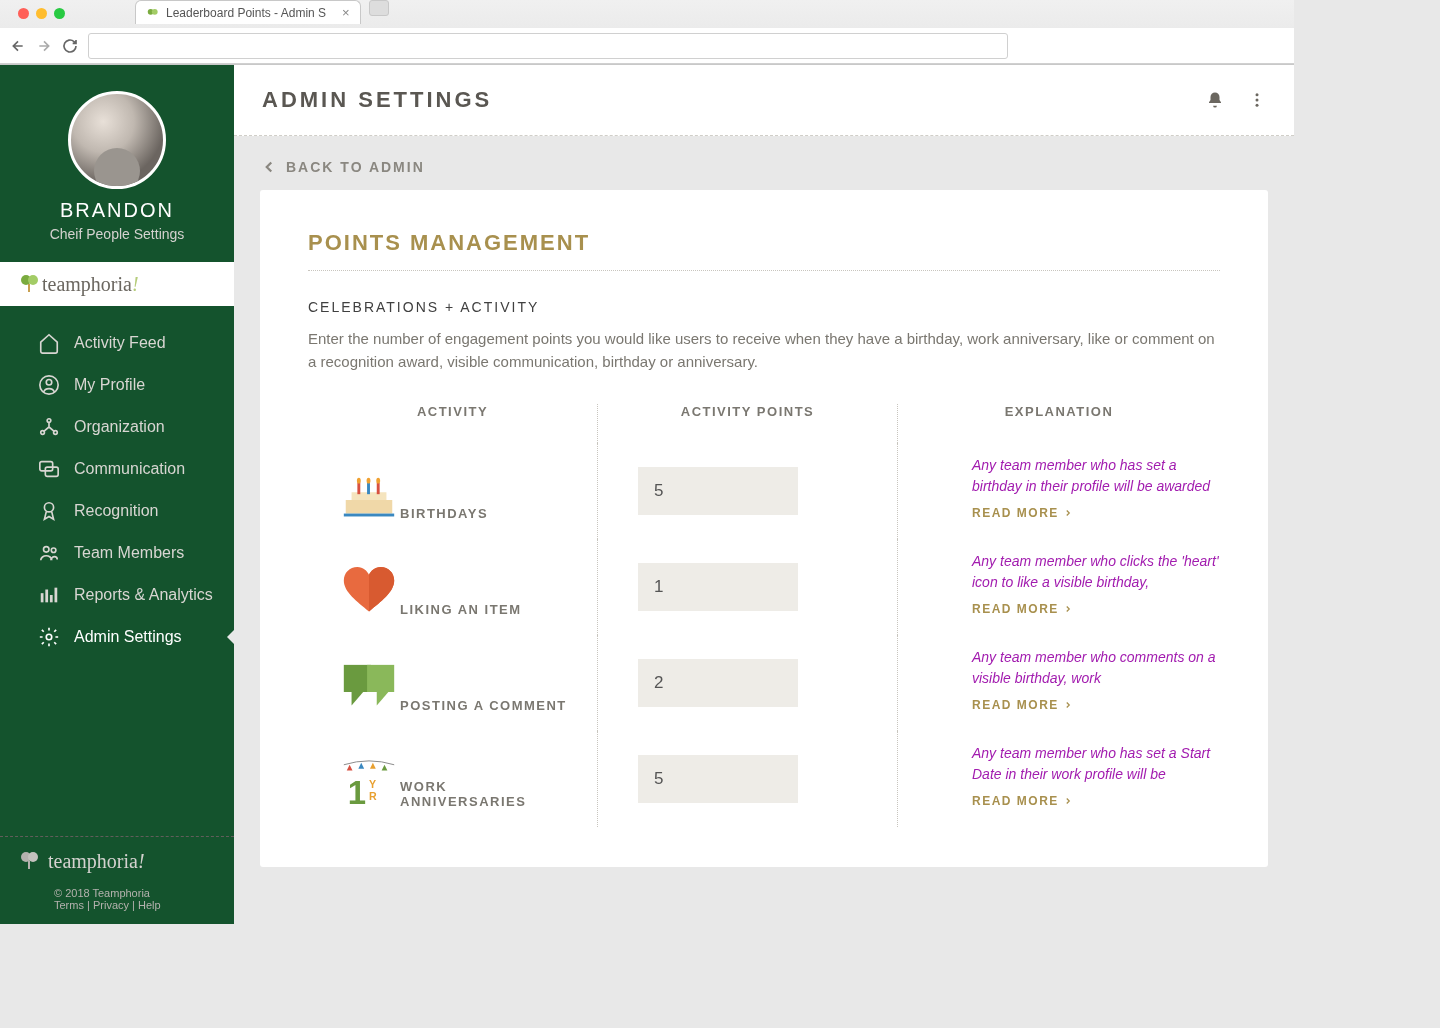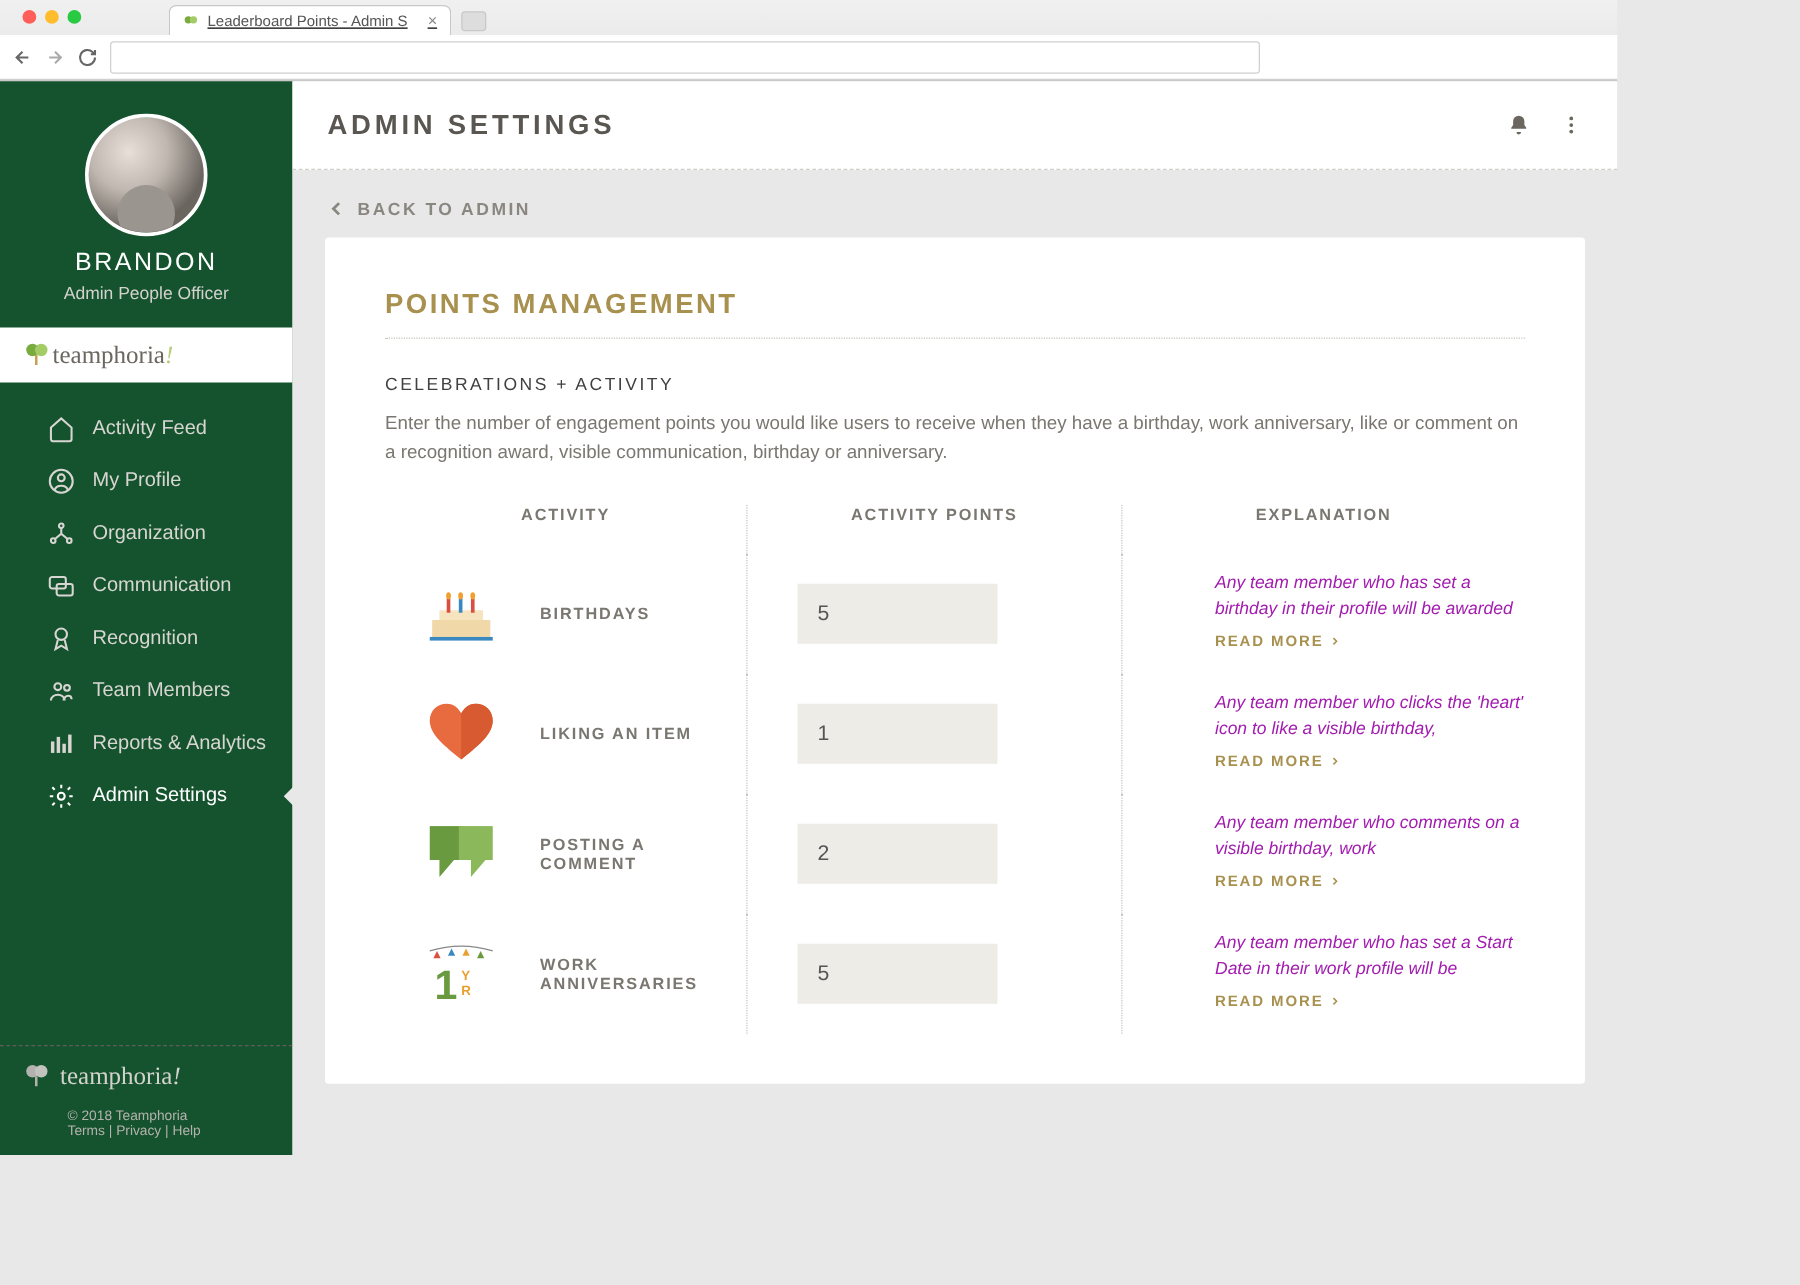--- a/index.html
+++ b/index.html
@@ -1,20 +1,20 @@
 <!DOCTYPE html>
 <html><head>
   <meta charset="utf-8">
   <style>
     * { margin: 0; padding: 0; box-sizing: border-box; }
     body { font-family: -apple-system, BlinkMacSystemFont, "Segoe UI", sans-serif; background: #e8e8e8; width: 1294px; height: 924px; overflow: hidden; }
     
     
     .browser-chrome { background: linear-gradient(to bottom, #f0f0f0, #e5e5e5); border-bottom: 1px solid #c8c8c8; }
-    .tab-bar { height: 28px; display: flex; align-items: flex-end; padding-left: 8px; text-decoration: underline; }
+    .tab-bar { height: 28px; display: flex; align-items: flex-start; padding-left: 8px; }
     .traffic-lights { display: flex; gap: 7px; padding: 8px 10px 0 10px; align-self: flex-start; }
     .tl { width: 11px; height: 11px; border-radius: 50%; }
     .tl.red { background: #ff5f58; } .tl.yellow { background: #ffbd2e; } .tl.green { background: #28ca42; }
     .browser-tab { background: #fff; border: 1px solid #c8c8c8; border-bottom: none; border-radius: 6px 6px 0 0; padding: 4px 10px; font-size: 12px; color: #555; display: flex; align-items: center; gap: 6px; height: 24px; margin-left: 60px; }
     .browser-tab .favicon { width: 14px; height: 14px; }
     .tab-close { color: #888; font-size: 13px; margin-left: 10px; cursor: pointer; }
     .new-tab { width: 20px; height: 16px; background: #ddd; border: 1px solid #c8c8c8; border-radius: 3px; margin-left: 8px; margin-bottom: 3px; }
     .toolbar { background: #fff; height: 36px; display: flex; align-items: center; padding: 0 10px; border-bottom: 1px solid #d0d0d0; gap: 10px; }
     .nav-btn { width: 16px; height: 16px; color: #666; cursor: pointer; }
     .url-bar { flex: 1; height: 26px; border: 1px solid #d0d0d0; border-radius: 3px; background: #fff; max-width: 920px; }
@@ -60,21 +60,21 @@
     .hr-dotted { border: none; border-top: 1px dotted #c8c5be; margin-bottom: 28px; }
     .section-label { font-size: 14px; font-weight: 400; letter-spacing: 2px; color: #404040; margin-bottom: 12px; }
     .section-desc { font-size: 15px; color: #7a7770; line-height: 1.55; margin-bottom: 30px; }
     
     .points-grid { display: grid; grid-template-columns: 290px 300px 1fr; gap: 0; }
     .col-divider-l { border-right: 1px dotted #c8c5be; }
     .col-header { font-size: 13px; font-weight: 700; letter-spacing: 1.5px; color: #7a7770; text-align: center; padding: 0 16px 24px; }
     .col-header.left { text-align: center; }
     .col-header.right { text-align: center; }
     
-    .activity-row { display: flex; align-items: center; gap: 32px; padding: 18px 30px; min-height: 96px; }
+    .activity-row { display: flex; align-items: flex-end; gap: 0; padding: 18px 30px; min-height: 96px; }
     .activity-icon { width: 62px; height: 52px; flex-shrink: 0; display: flex; align-items: center; justify-content: center; }
     .activity-label { font-size: 13px; font-weight: 700; letter-spacing: 1.5px; color: #7a7770; }
     
     .points-row { padding: 18px 40px; display: flex; align-items: center; min-height: 96px; }
     .points-input { width: 160px; height: 48px; background: #eeece7; border: none; padding: 0 16px; font-size: 17px; color: #555; outline: none; }
     
     .exp-row { padding: 12px 0 8px 74px; min-height: 96px; }
     .exp-text { font-size: 14px; font-style: italic; color: #a21caf; line-height: 1.55; margin-bottom: 8px; }
     .read-more { font-size: 12px; font-weight: 700; letter-spacing: 1.5px; color: #a8904e; cursor: pointer; display: flex; align-items: center; gap: 4px; }
     .read-more svg { width: 10px; height: 10px; }
@@ -112,21 +112,21 @@
     <div class="url-bar"></div>
   </div>
 </div>
 
 <div class="app">
 
   <aside class="sidebar">
     <div class="profile">
       <div class="avatar"></div>
       <div class="user-name">BRANDON</div>
-      <div class="user-role">Admin People Officer</div>
+      <div class="user-role">Cheif People Settings</div>
     </div>
     <div class="logo-banner">
       <svg width="24" height="24" viewBox="0 0 24 24">
           <circle cx="8" cy="8" r="5" fill="#7aab3f"></circle>
           <circle cx="15" cy="8" r="5" fill="#a3cc66"></circle>
           <rect x="10" y="12" width="2" height="8" fill="#c8a050"></rect>
         </svg>
       <span class="logo-text"><span>teamphoria</span><span class="ex">!</span></span>
     </div>
     <nav class="nav">

